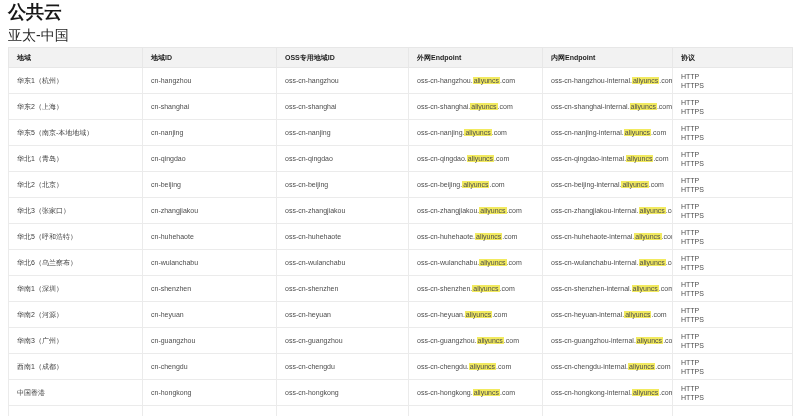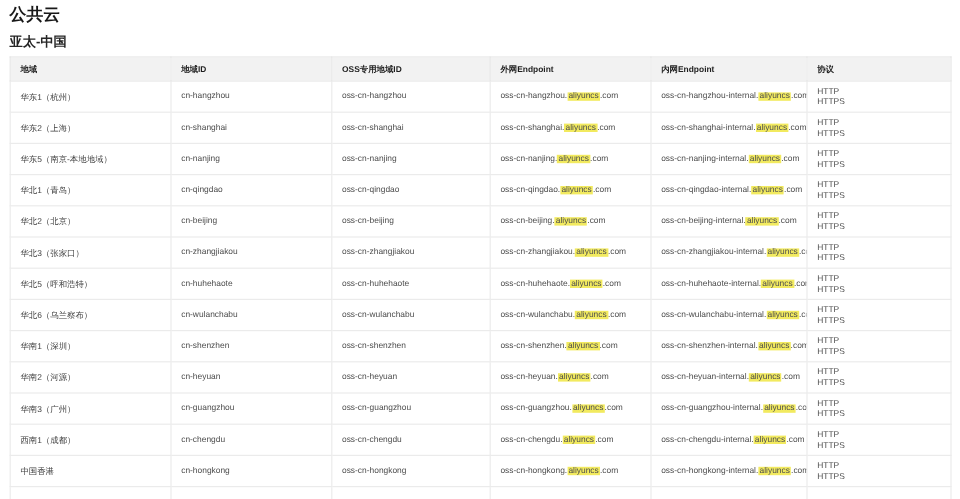--- a/index.html
+++ b/index.html
@@ -3,24 +3,24 @@
 <meta charset="utf-8">
 <style>
   html,body{margin:0;padding:0;background:#ffffff;}
   body{
     width:800px;height:416px;overflow:hidden;
     font-family:"Liberation Sans","DejaVu Sans",sans-serif;
     -webkit-font-smoothing:antialiased;
   }
   .page{padding:5px 8px 0 8px;}
   .page-title{
-    font-size:14px;line-height:15px;font-weight:bold;color:#181818;margin:0;
+    font-size:18px;line-height:15px;font-weight:bold;color:#181818;margin:0;
   }
   .section-subtitle{
-    font-size:11px;line-height:10px;font-weight:bold;color:#262626;margin:10px 0 0 0;
+    font-size:14px;line-height:10px;font-weight:normal;color:#262626;margin:10px 0 0 0;
   }
   table.region-table{
     border-collapse:collapse;table-layout:fixed;width:784px;margin-top:7px;
   }
   .region-table th{
     background:#f2f2f2;
     font-size:7px;font-weight:bold;color:#1f1f1f;text-align:left;
     height:20px;padding:0 8px;box-sizing:border-box;
     border:1px solid #e7e7e7;vertical-align:middle;
     white-space:nowrap;overflow:hidden;

